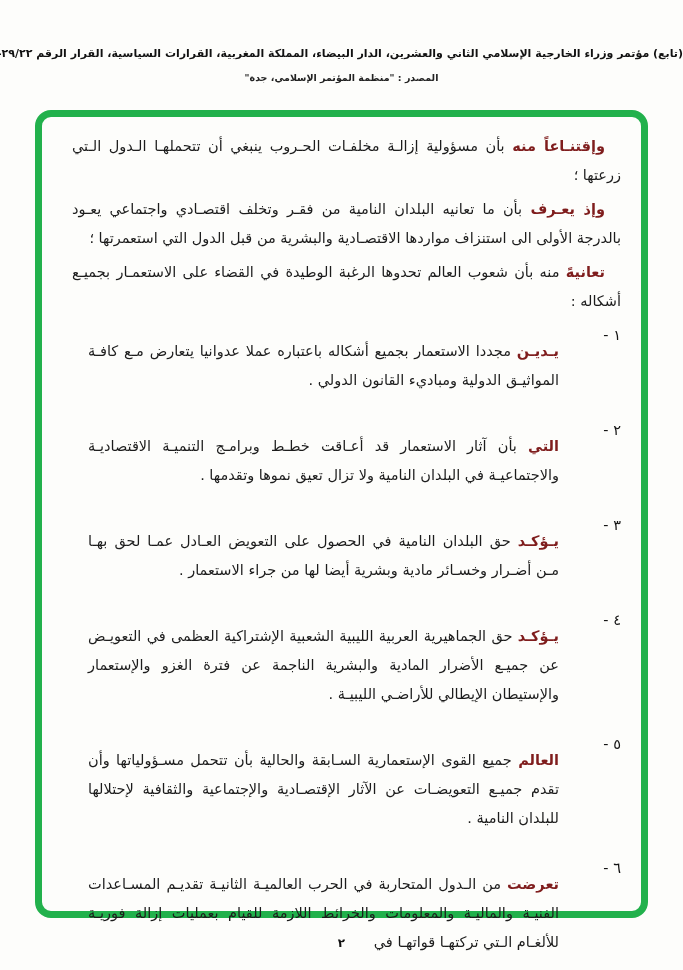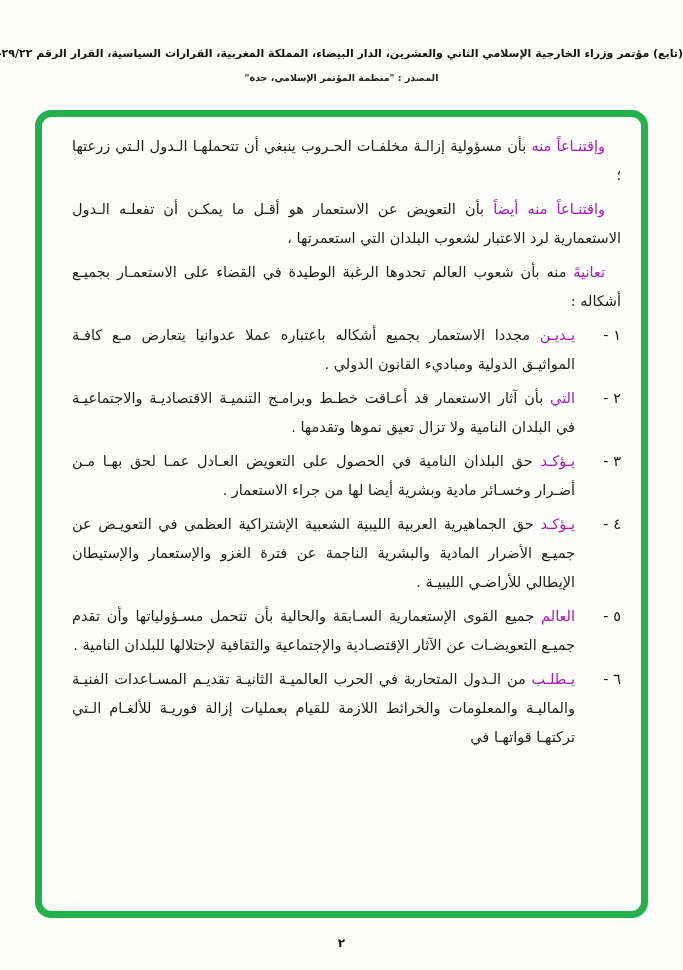--- a/index.html
+++ b/index.html
@@ -28,48 +28,48 @@
     box-sizing:border-box;
     border:7px solid #22b14c;border-radius:16px;
     background:#fdfdfb;
   }
   .content{
     direction:rtl;text-align:justify;
     padding:15px 20px 0 30px;
     font-size:14.5px;line-height:29px;color:#1c1c1c;
   }
   .para{margin:0 0 5px;text-indent:16px;}
-  .lead{font-weight:normal;color:#a21caf;}
+  .lead{font-weight:bold;color:#7f1d1d;}
   .clauses{margin-top:2px;}
   .item{display:flex;margin:0 0 5px;}
   .item-num{flex:0 0 46px;font-size:14.5px;color:#141414;}
-  .item-text{flex:1;margin:0;text-align:justify;}
+  .item-text{flex:1;margin:16px;text-align:justify;}
   .pageno{
     position:absolute;left:0;right:0;bottom:20px;
     text-align:center;font-size:12px;font-weight:bold;color:#111;
   }
 </style>
 </head>
 <body>
 
 <div class="page">
 
   <div class="hdr">
     <div class="hdr-title">(تابع) مؤتمر وزراء الخارجية الإسلامي الثاني والعشرين، الدار البيضاء، المملكة المغربية، القرارات السياسية، القرار الرقم ٢٩/٢٢-س</div>
     <div class="hdr-source">المصدر : "منظمة المؤتمر الإسلامي، جدة"</div>
   </div>
 
   <div class="green-box">
     <div class="content">
 
       <p class="para"><span class="lead">وإقتنـاعاً منه</span> <span>بأن مسؤولية إزالـة مخلفـات الحـروب ينبغي أن تتحملهـا الـدول الـتي زرعتها ؛</span></p>
 
+      <p class="para"><span class="lead">وإذ يعـرف</span> <span>بأن ما تعانيه البلدان النامية من فقـر وتخلف اقتصـادي واجتماعي يعـود بالدرجة الأولى الى استنزاف مواردها الاقتصـادية والبشرية من قبل الدول التي استعمرتها ؛</span></p>
 
 
-      <p class="para"><span class="lead">واقتنـاعاً منه أيضاً</span> <span>بأن التعويض عن الاستعمار هو أقـل ما يمكـن أن تفعلـه الـدول الاستعمارية لرد الاعتبار لشعوب البلدان التي استعمرتها ،</span></p>
 
       <p class="para"><span class="lead">تعانيهً</span> <span>منه بأن شعوب العالم تحدوها الرغبة الوطيدة في القضاء على الاستعمـار بجميـع أشكاله :</span></p>
 
       <div class="clauses">
 
         <div class="item">
           <span class="item-num">١ -</span>
           <p class="item-text"><span class="lead">يـديـن</span> <span>مجددا الاستعمار بجميع أشكاله باعتباره عملا عدوانيا يتعارض مـع كافـة المواثيـق الدولية ومباديء القانون الدولي .</span></p>
         </div>
 
@@ -88,21 +88,21 @@
           <p class="item-text"><span class="lead">يـؤكـد</span> <span>حق الجماهيرية العربية الليبية الشعبية الإشتراكية العظمى في التعويـض عن جميـع الأضرار المادية والبشرية الناجمة عن فترة الغزو والإستعمار والإستيطان الإيطالي للأراضـي الليبيـة .</span></p>
         </div>
 
         <div class="item">
           <span class="item-num">٥ -</span>
           <p class="item-text"><span class="lead">العالم</span> <span>جميع القوى الإستعمارية السـابقة والحالية بأن تتحمل مسـؤولياتها وأن تقدم جميـع التعويضـات عن الآثار الإقتصـادية والإجتماعية والثقافية لإحتلالها للبلدان النامية .</span></p>
         </div>
 
         <div class="item">
           <span class="item-num">٦ -</span>
-          <p class="item-text"><span class="lead">يـطلـب</span> <span>من الـدول المتحاربة في الحرب العالميـة الثانيـة تقديـم المسـاعدات الفنيـة والماليـة والمعلومات والخرائط اللازمة للقيام بعمليات إزالة فوريـة للألغـام الـتي تركتهـا قواتهـا في</span></p>
+          <p class="item-text"><span class="lead">تعرضت</span> <span>من الـدول المتحاربة في الحرب العالميـة الثانيـة تقديـم المسـاعدات الفنيـة والماليـة والمعلومات والخرائط اللازمة للقيام بعمليات إزالة فوريـة للألغـام الـتي تركتهـا قواتهـا في</span></p>
         </div>
 
       </div>
     </div>
   </div>
 
   <div class="pageno">٢</div>
 
 </div>
 

